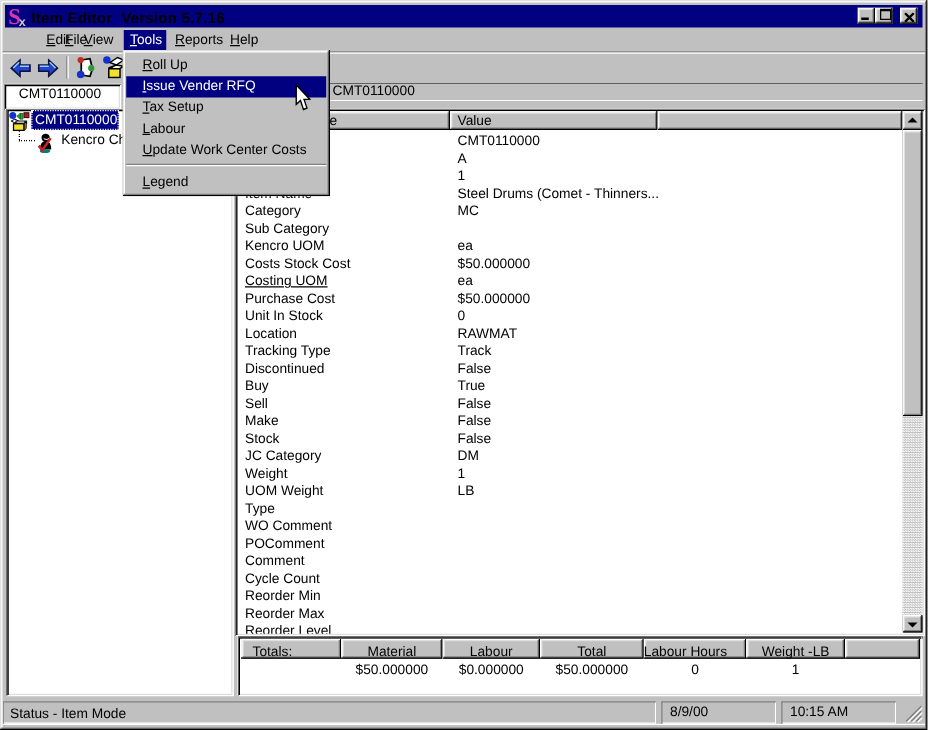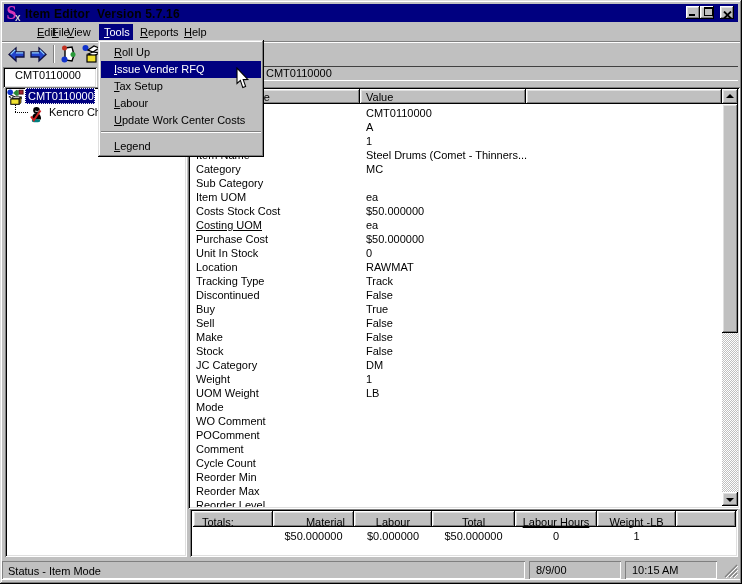--- a/index.html
+++ b/index.html
@@ -133,21 +133,21 @@
     <div class="abs" style="left:176px;top:2px;">CMT0110000</div>
 <div class="abs" style="left:6px;top:16px;">Revision</div>
     <div class="abs" style="left:176px;top:16px;">A</div>
 <div class="abs" style="left:6px;top:30px;">Units Per</div>
     <div class="abs" style="left:176px;top:30px;">1</div>
 <div class="abs" style="left:6px;top:44px;">Item Name</div>
     <div class="abs" style="left:176px;top:44px;">Steel Drums (Comet - Thinners...</div>
 <div class="abs" style="left:6px;top:58px;">Category</div>
     <div class="abs" style="left:176px;top:58px;">MC</div>
 <div class="abs" style="left:6px;top:72px;">Sub Category</div>
-<div class="abs" style="left:6px;top:86px;">Item UOM</div>
+<div class="abs" style="left:6px;top:86px;">Kencro UOM</div>
     <div class="abs" style="left:176px;top:86px;">ea</div>
 <div class="abs" style="left:6px;top:100px;">Costs Stock Cost</div>
     <div class="abs" style="left:176px;top:100px;">$50.000000</div>
 <div class="abs" style="left:6px;top:114px;text-decoration:underline;">Costing UOM</div>
     <div class="abs" style="left:176px;top:114px;">ea</div>
 <div class="abs" style="left:6px;top:128px;">Purchase Cost</div>
     <div class="abs" style="left:176px;top:128px;">$50.000000</div>
 <div class="abs" style="left:6px;top:142px;">Unit In Stock</div>
     <div class="abs" style="left:176px;top:142px;">0</div>
 <div class="abs" style="left:6px;top:156px;">Location</div>
@@ -163,21 +163,21 @@
 <div class="abs" style="left:6px;top:226px;">Make</div>
     <div class="abs" style="left:176px;top:226px;">False</div>
 <div class="abs" style="left:6px;top:240px;">Stock</div>
     <div class="abs" style="left:176px;top:240px;">False</div>
 <div class="abs" style="left:6px;top:254px;">JC Category</div>
     <div class="abs" style="left:176px;top:254px;">DM</div>
 <div class="abs" style="left:6px;top:268px;">Weight</div>
     <div class="abs" style="left:176px;top:268px;">1</div>
 <div class="abs" style="left:6px;top:282px;">UOM Weight</div>
     <div class="abs" style="left:176px;top:282px;">LB</div>
-<div class="abs" style="left:6px;top:296px;">Mode</div>
+<div class="abs" style="left:6px;top:296px;">Type</div>
 <div class="abs" style="left:6px;top:310px;">WO Comment</div>
 <div class="abs" style="left:6px;top:324px;">POComment</div>
 <div class="abs" style="left:6px;top:338px;">Comment</div>
 <div class="abs" style="left:6px;top:352px;">Cycle Count</div>
 <div class="abs" style="left:6px;top:366px;">Reorder Min</div>
 <div class="abs" style="left:6px;top:380px;">Reorder Max</div>
 <div class="abs" style="left:6px;top:394px;">Reorder Level</div>
 </div>
 
 <div class="abs" style="left:722px;top:89px;width:16px;height:417px;background-image:conic-gradient(#fff 25%,#c0c0c0 0 50%,#fff 0 75%,#c0c0c0 0);background-size:2px 2px;"></div>
@@ -185,27 +185,27 @@
 <div class="abs" style="left:726px;top:94px;width:0;height:0;border:4px solid transparent;border-bottom:4px solid #000;border-top:none;"></div>
 <div class="abs btn" style="left:722px;top:104px;width:16px;height:229px;"></div>
 <div class="abs btn" style="left:722px;top:492px;width:16px;height:14px;"></div>
 <div class="abs" style="left:726px;top:497.5px;width:0;height:0;border:4px solid transparent;border-top:4px solid #000;border-bottom:none;"></div>
 
 <div class="abs sunken2" style="left:190px;top:509px;width:548px;height:48px;background:#fff;"></div>
 
 <div class="abs hcell" style="left:193px;top:511px;width:80px;height:16px;"></div>
 <div class="abs" style="left:193px;top:515.5px;width:80px;text-align:left;padding-left:9px;box-sizing:border-box;">Totals:</div>
 <div class="abs hcell" style="left:273px;top:511px;width:81px;height:16px;"></div>
-<div class="abs" style="left:273px;top:515.5px;width:105px;text-align:center;">Material</div>
+<div class="abs" style="left:273px;top:515.5px;width:81px;text-align:center;">Material</div>
 <div class="abs hcell" style="left:354px;top:511px;width:78px;height:16px;"></div>
 <div class="abs" style="left:354px;top:515.5px;width:78px;text-align:center;">Labour</div>
 <div class="abs hcell" style="left:432px;top:511px;width:83px;height:16px;"></div>
 <div class="abs" style="left:432px;top:515.5px;width:83px;text-align:center;">Total</div>
 <div class="abs hcell" style="left:515px;top:511px;width:82px;height:16px;"></div>
-<div class="abs" style="left:515px;top:515.5px;width:82px;text-align:center;text-decoration:underline;">Labour Hours</div>
+<div class="abs" style="left:515px;top:515.5px;width:82px;">Labour Hours</div>
 <div class="abs hcell" style="left:597px;top:511px;width:79px;height:16px;"></div>
 <div class="abs" style="left:597px;top:515.5px;width:79px;text-align:center;">Weight -LB</div>
 <div class="abs hcell" style="left:676px;top:511px;width:60px;height:16px;"></div>
 <div class="abs" style="left:676px;top:515.5px;width:62px;text-align:center;"></div>
 <div class="abs" style="left:273px;top:530px;width:81px;text-align:center;">$50.000000</div>
 <div class="abs" style="left:354px;top:530px;width:78px;text-align:center;">$0.000000</div>
 <div class="abs" style="left:432px;top:530px;width:83px;text-align:center;">$50.000000</div>
 <div class="abs" style="left:515px;top:530px;width:82px;text-align:center;">0</div>
 <div class="abs" style="left:597px;top:530px;width:79px;text-align:center;">1</div>
 

